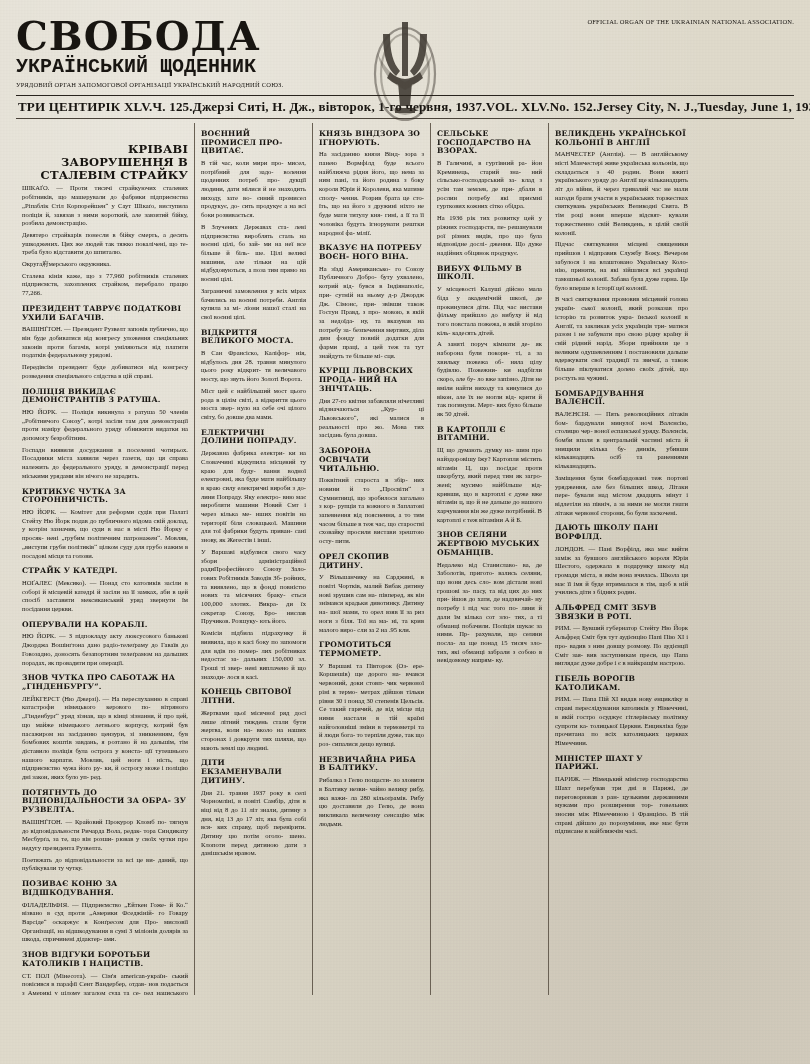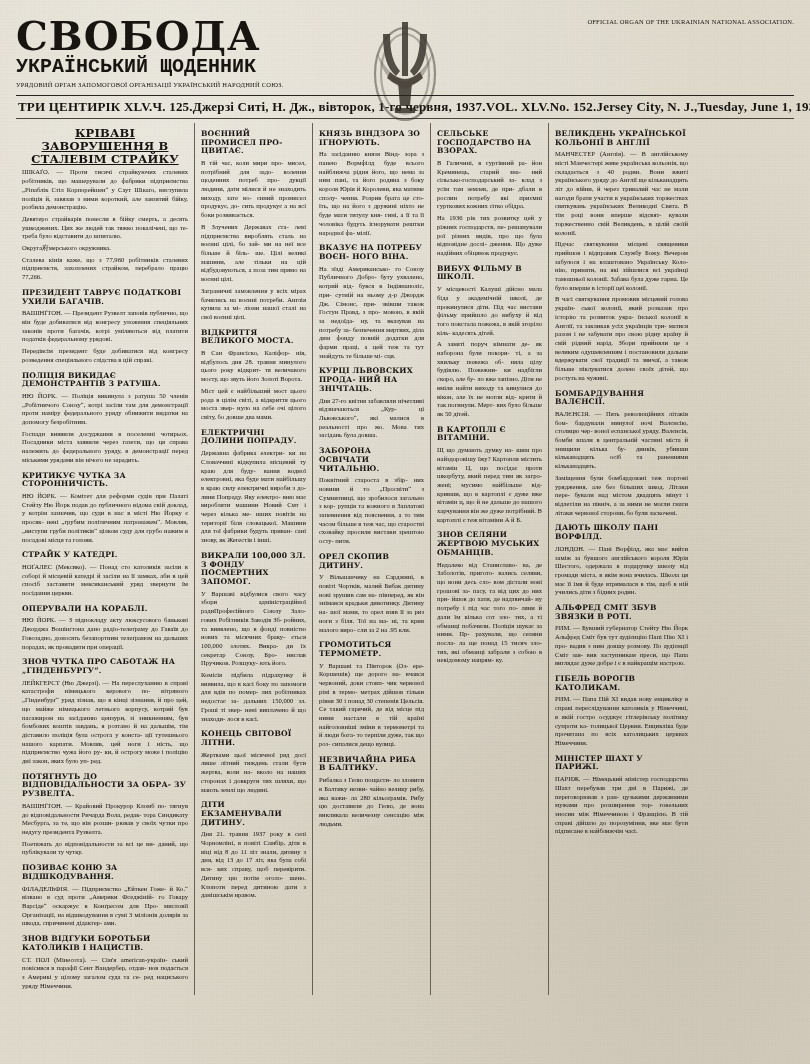--- a/index.html
+++ b/index.html
@@ -95,25 +95,24 @@
   .col + .col{border-left:1px solid #6b6356;}
   .c1{width:178px;}
   .c2{width:118px;}
   .c3{width:118px;}
   .c4{width:118px;}
   .c6{width:146px;}
   h2.head{
     font-family:"DejaVu Serif", serif;
     font-size:11.5px;
     font-weight:700;
-    text-align:center;
-    margin:4px 0 3px 0;
+    text-align:right;
+    margin:20px 0 3px 0;
     line-height:1.12;
     letter-spacing:.2px;
-    text-decoration:underline;
   }
   h3.sub{
     font-family:"DejaVu Serif", serif;
     font-size:7.6px;
     font-weight:700;
     text-align:left;
     margin:7px 0 3px 0;
     line-height:1.15;
     letter-spacing:.2px;
   }
@@ -202,21 +201,20 @@
     <div class="col c2">
         <h3 class="sub">ВОЄННИЙ ПРОМИСЕЛ ПРО- ЦВИТАЄ.</h3>
         <p>В тій час, коли мири про- мисел, потрібний для задо- волення щоденних потреб про- дукції людини, дати мілися й не знаходить виходу, зате во- єнний промисел продукує, до- сить продукує а на всі боки розвивається.</p>
         <p>В Злучених Державах ста- леві підприємства вироблять сталь на воєнні цілі, бо зай- ми на неї все більше й біль- ше. Цілі великі машини, але тільки на цій відбудовуються, а поза тим прямо на воєнні цілі.</p>
         <p>Заграничні замовлення у всіх мірах бачились на воєнні потреби. Англія купила за мі- ліони нашої сталі на свої воєнні цілі.</p>
         <h3 class="sub">ВІДКРИТТЯ ВЕЛИКОГО МОСТА.</h3>
         <p>В Сан Франсіско, Каліфор- нія, відбулось дня 28. травня минулого цього року відкрит- тя величавого мосту, що звуть його Золоті Ворота.</p>
         <p>Міст цей є найбільший мост цього рода в цілім світі, а відкриття цього моста звер- нуло на себе очі цілого світу, бо довше два мами.</p>
         <h3 class="sub">ЕЛЕКТРИЧНІ ДОЛИНИ ПОПРАДУ.</h3>
         <p>Державна фабрика електри- ки на Словаччині відкупила місцевий ту краю для буду- вання водної електровні, яка буде мати найбільшу в краю силу електричні вироби з до- лини Попраду. Яку електро- вню має виробляти машини Новий Смт і через кілька ме- нших повітів на території біля словацької. Машини для тої фабрики будуть приван- сані знову, як Жегестів і інші.</p>
-        <h3 class="sub">ВИКРАЛИ 100,000 ЗЛ. З ФОНДУ ПОСМЕРТНИХ ЗАПОМОГ.</h3>
         <p>У Варшаві відбулися свого часу збори адміністраційної радиПрофесійного Союзу Зало- гових Робітників Заводів Зб- ройних, та виявлено, що в фонді повністю нових та місячних браку- ється 100,000 злотих. Викра- ди їх секретар Союзу, Бро- нислав Пручиков. Розшуку- ють його.</p>
         <p>Комісія підбила підрахунку й виявила, що в касі боку по запомоги для вдів по помер- лих робітниках недостає за- дальних 150,000 зл. Гроші ті звер- нені виплачено й що знаходи- лося в касі.</p>
         <h3 class="sub">КОНЕЦЬ СВІТОВОЇ ЛІТНИ.</h3>
         <p>Жертвами цьої місячної ряд досі лише літний тиждень стали бути жертва, коли на- вколо на наших сторонах і довкруги тих шляхи, що мають землі що людині.</p>
         <h3 class="sub">ДІТИ ЕКЗАМЕНУВАЛИ ДИТИНУ.</h3>
         <p>Дня 21. травня 1937 року в селі Чорномліні, в повіті Самбір, діти в віці від 8 до 11 літ знали, дитину з дня, від 13 до 17 літ, яка була собі вся- ких справу, щоб перевірити. Дитину цю потім оголо- шено. Клопоти перед дитиною дати з данішськім нравом.</p>
       </div>
     <div class="col c3">
         <h3 class="sub">КНЯЗЬ ВІНДЗОРА ЗО ІГНОРУЮТЬ.</h3>
         <p>На засіданню князя Вінд- зора з панею Вормфілд буде всього найближча рідня його, що нема за ним пані, та його родина з боку короля Юрія й Королеви, яка матиме сполу- чення. Розрив брата це сто- їть, що на його з дружині ніхто не буде мати титулу кня- гині, а її та її чоловіка будуть ігнорувати рештки народної фа- мілії.</p>

